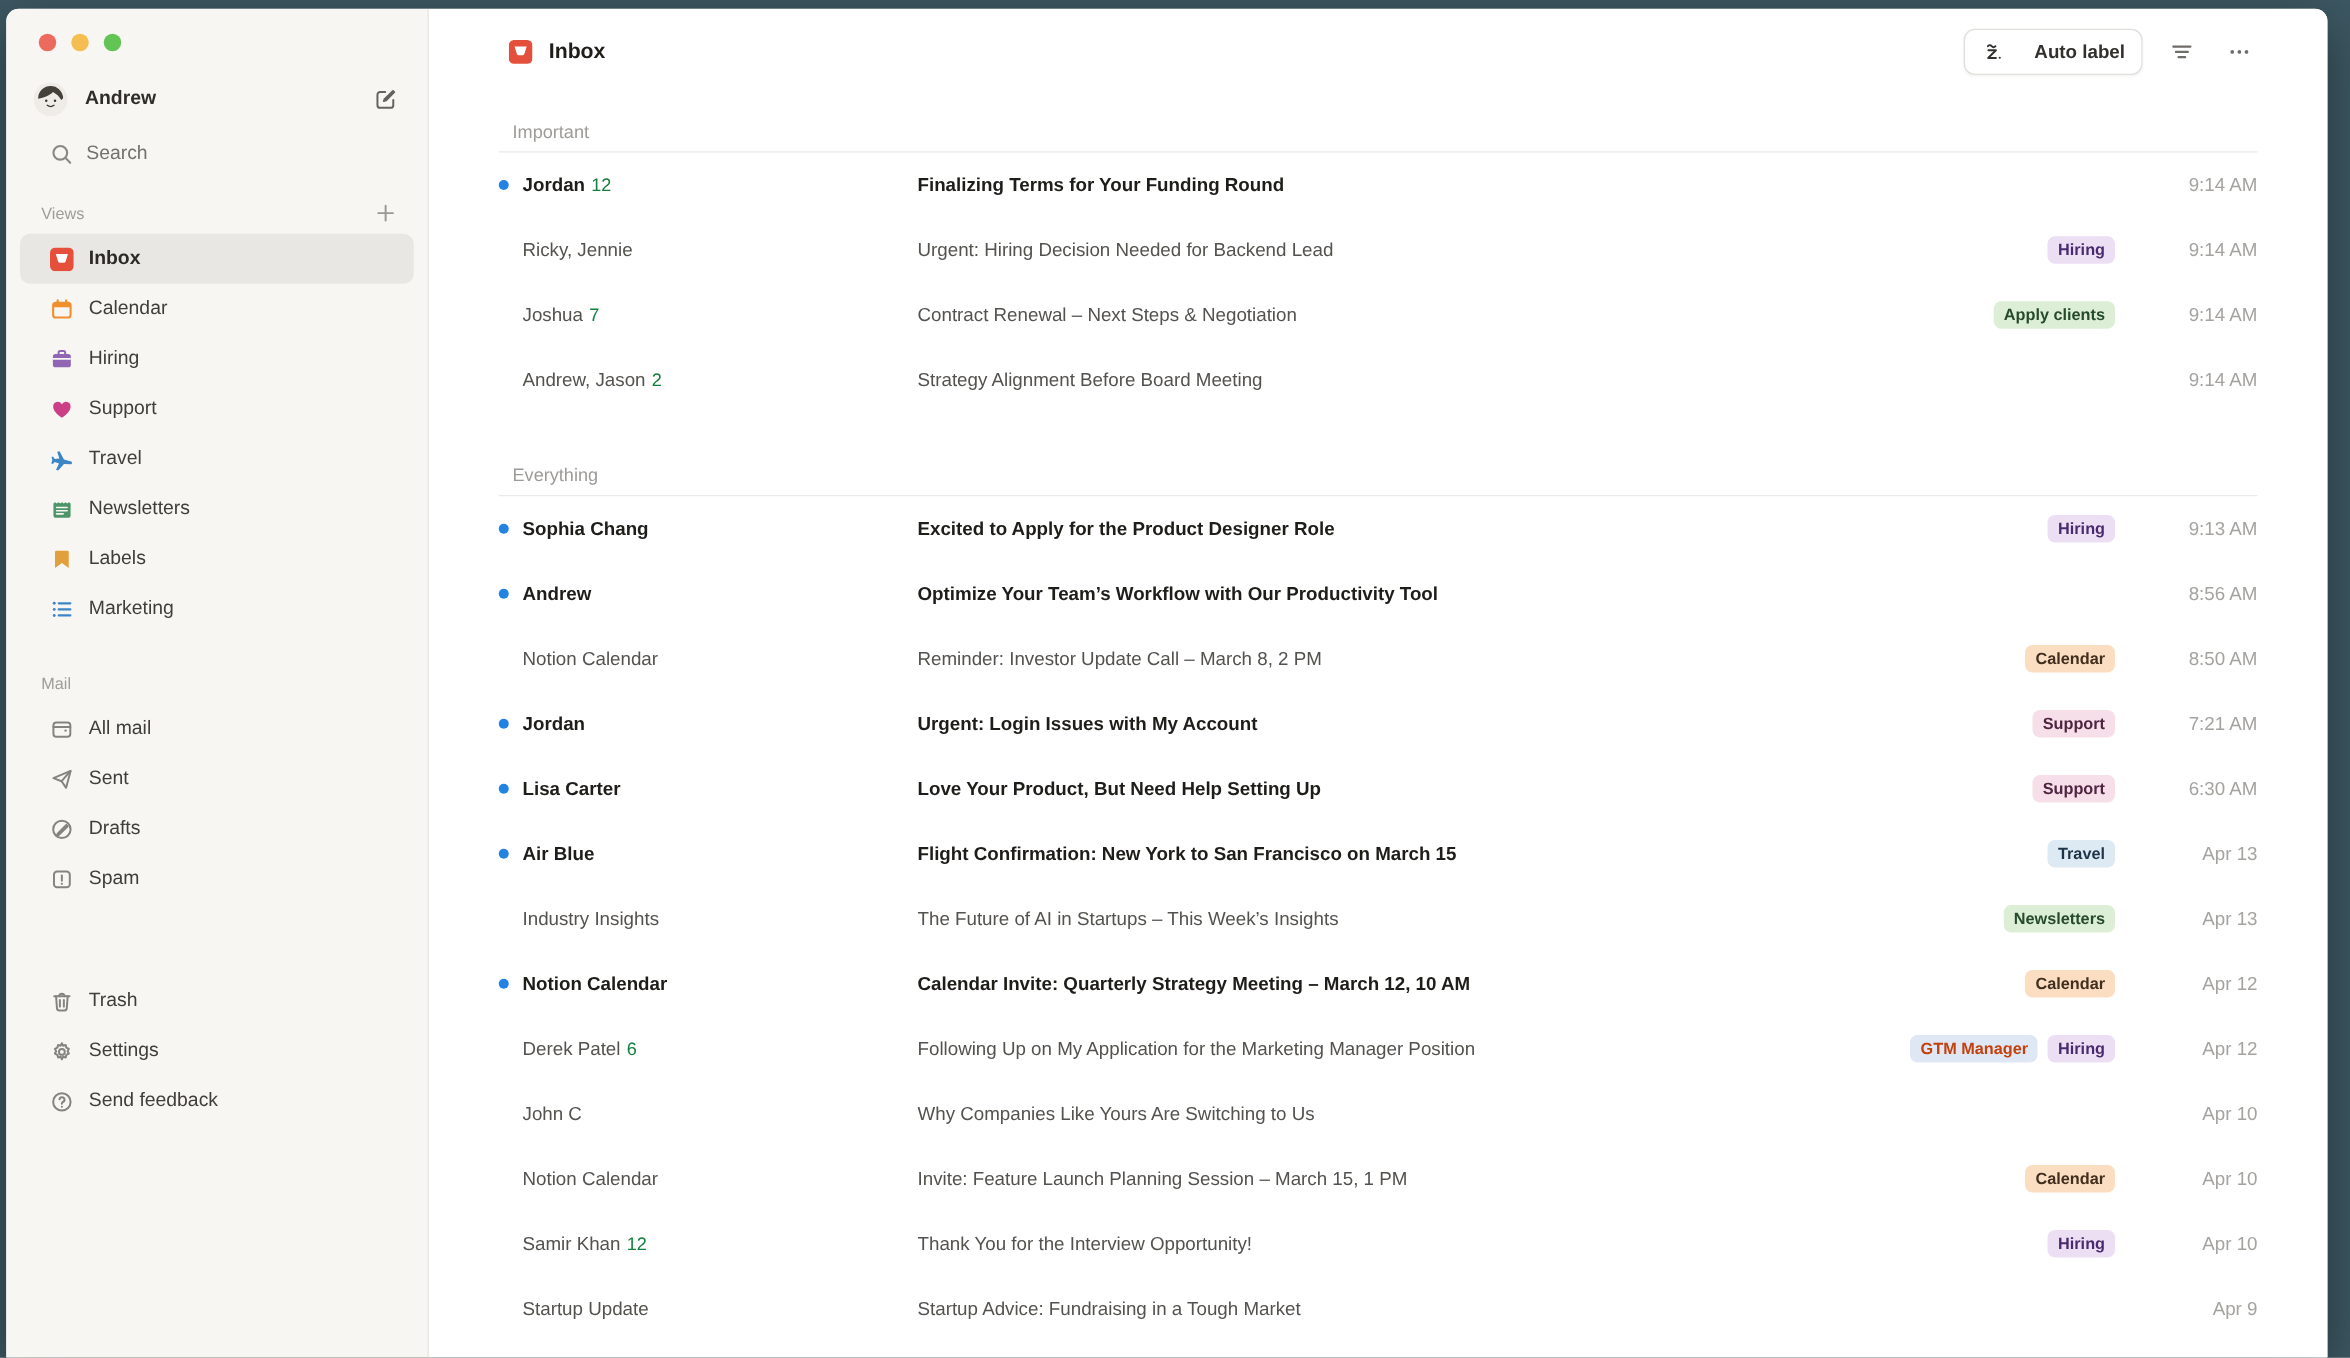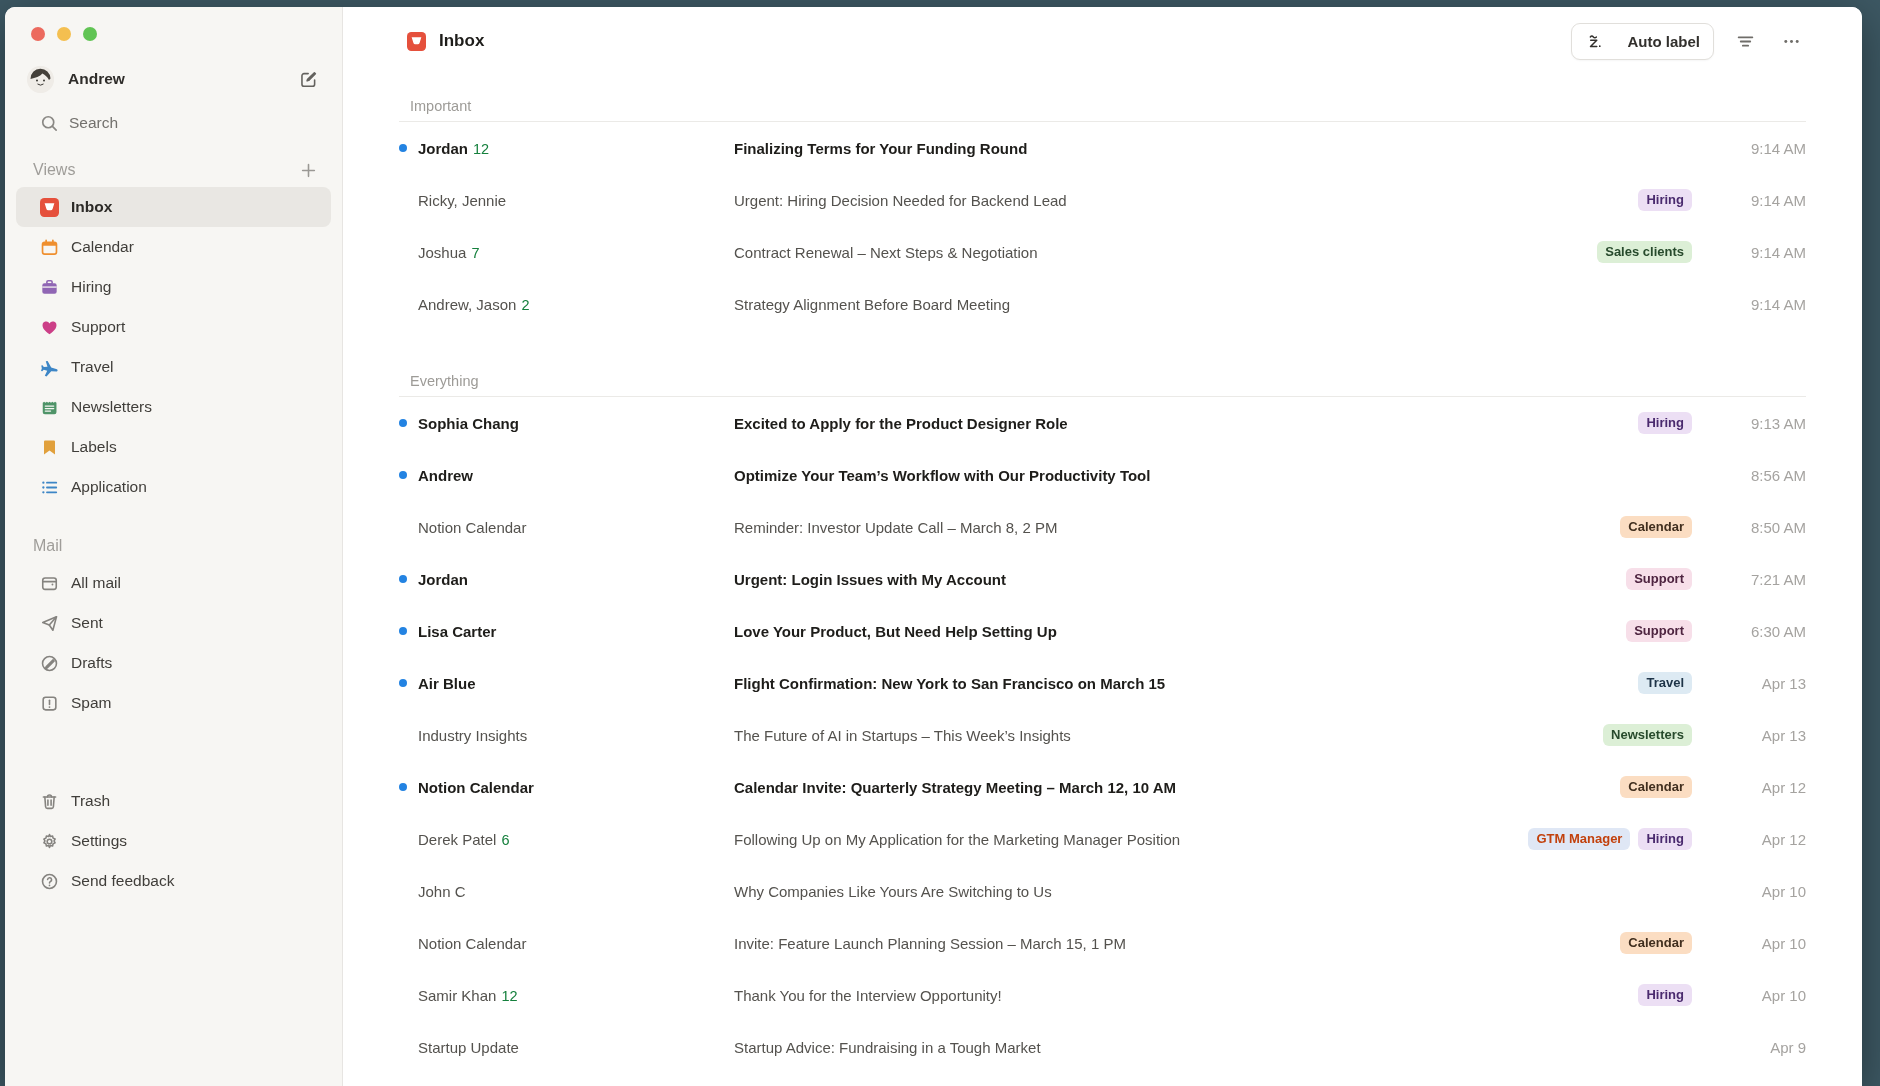--- a/index.html
+++ b/index.html
@@ -17,21 +17,21 @@
   .t-red{background:#ec6a5e;} .t-yellow{background:#f4bf50;} .t-green{background:#61c454;}
   .profile { display:flex; align-items:center; margin:24px 20px 10px 22px; }
   .avatar { width:27px; height:27px; border-radius:50%; background:#efece7;
     overflow:hidden; flex:0 0 27px; }
   .profile .uname { font-size:15.5px; font-weight:700; color:#2f2d2a; margin-left:14px; flex:1; }
   .icon-btn { width:28px; height:28px; display:flex; align-items:center; justify-content:center;
     border-radius:6px; cursor:pointer; }
   .srow { display:flex; align-items:center; height:40px; padding-left:35px; margin:10px 0 14px 0; }
   .srow .lbl { color:#73716d; font-size:15.5px; margin-left:10px; }
   .shead { display:flex; align-items:center; height:26px; padding:0 20px 0 28px;
-    color:#9f9d99; font-size:16px; margin-top:8px; }
+    color:#9f9d99; font-size:13px; margin-top:8px; }
   .shead .hl { flex:1; }
   .nav { padding:4px 11px 0 11px; }
   .nav-item { display:flex; align-items:center; height:40px; border-radius:8px;
     padding-left:24px; cursor:pointer; }
   .nav-item .nlabel { font-size:15.5px; color:#403e3a; margin-left:12px; }
   .nav-item.active { background:#e9e7e3; }
   .nav-item.active .nlabel { font-weight:700; color:#2c2a27; }
   .nav-gap { height:54px; }
   .ic { width:19px; height:19px; display:inline-flex; align-items:center; justify-content:center; flex:0 0 19px; }
   .ic svg { display:block; }
@@ -186,21 +186,21 @@
               <g stroke="#3d86c6" stroke-width="1.7" stroke-linecap="round">
                 <path d="M6.6 4.4 H15.4 M6.6 9 H15.4 M6.6 13.6 H15.4"></path>
               </g>
               <g fill="#3d86c6">
                 <circle cx="3.2" cy="4.4" r="1.1"></circle>
                 <circle cx="3.2" cy="9" r="1.1"></circle>
                 <circle cx="3.2" cy="13.6" r="1.1"></circle>
               </g>
             </svg>
           </span>
-          <span class="nlabel">Application</span>
+          <span class="nlabel">Marketing</span>
         </div>
       </nav>
 
     <div class="shead" style="margin-top:26px">
       <span class="hl">Mail</span>
     </div>
     <nav class="nav" id="mail-nav">
         <div class="nav-item">
           <span class="ic">
             <svg width="19" height="19" viewBox="0 0 18 18" fill="none" stroke="#85837f" stroke-width="1.5" stroke-linecap="round" stroke-linejoin="round">
@@ -331,21 +331,21 @@
             <span class="badges">
               <span class="badge" style="background: rgb(236, 223, 244); color: rgb(74, 42, 110);">Hiring</span>
             </span>
             <span class="time">9:14 AM</span>
           </div>
           <div class="row">
             <span class="dotcol"></span>
             <span class="sender">Joshua<span class="count">7</span></span>
             <span class="subject">Contract Renewal – Next Steps &amp; Negotiation</span>
             <span class="badges">
-              <span class="badge" style="background: rgb(220, 239, 214); color: rgb(39, 74, 44);">Sales clients</span>
+              <span class="badge" style="background: rgb(220, 239, 214); color: rgb(39, 74, 44);">Apply clients</span>
             </span>
             <span class="time">9:14 AM</span>
           </div>
           <div class="row">
             <span class="dotcol"></span>
             <span class="sender">Andrew, Jason<span class="count">2</span></span>
             <span class="subject">Strategy Alignment Before Board Meeting</span>
             <span class="badges"></span>
             <span class="time">9:14 AM</span>
           </div>

